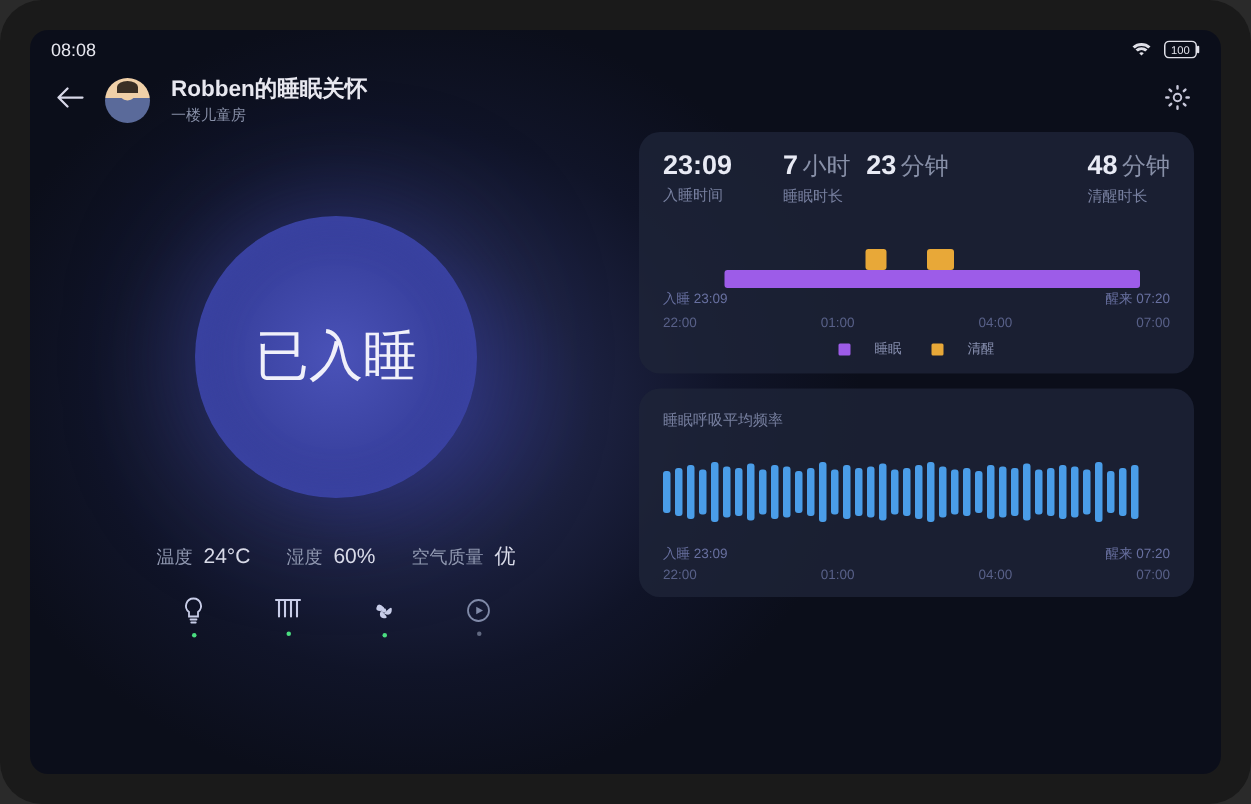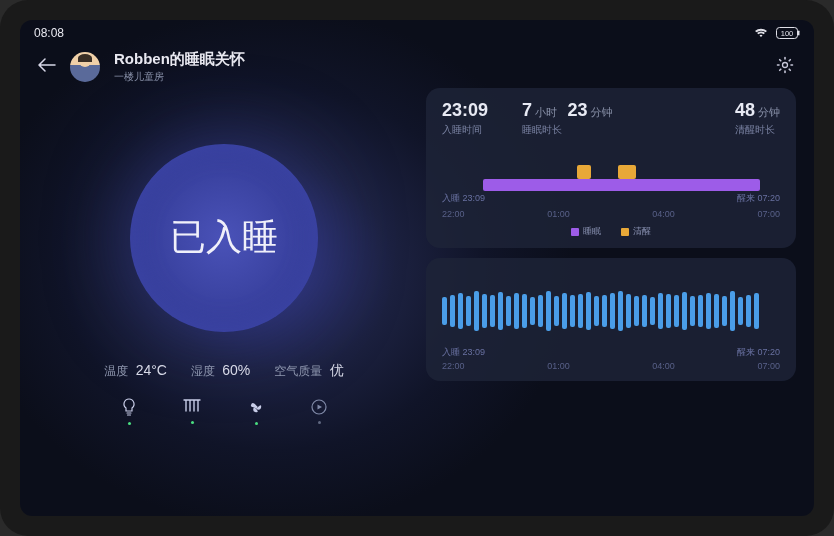--- a/index.html
+++ b/index.html
@@ -144,21 +144,21 @@
     padding: 12px 16px 10px;
   }
   .stats-row {
     display: flex;
     align-items: baseline;
     gap: 34px;
     margin-bottom: 2px;
   }
   .stat { display: flex; flex-direction: column; }
   .stat-val { font-size: 18px; font-weight: 600; color: #e8eaf4; }
-  .stat-unit { font-size: 11px; color: #8890a8; margin-left: 3px; }
+  .stat-unit { font-size: 16px; color: #8890a8; margin-left: 3px; }
   .stat-label { font-size: 10px; color: #7880a0; margin-top: 2px; }
   .sleep-chart { position: relative; height: 72px; margin-top: 10px; }
   .sleep-track {
     position: absolute;
     bottom: 28px;
     left: 0; right: 0;
     height: 12px;
     background: #9d5ce8;
     border-radius: 2px;
   }
@@ -188,21 +188,21 @@
     color: #586088;
   }
   .legend {
     display: flex;
     justify-content: center;
     gap: 20px;
     margin-top: 6px;
     font-size: 9px;
     color: #8890b0;
   }
-  .legend-item { display: flex; align-items: center; gap: 4px; }
+  .legend-item { display: flex; align-items: center; gap: 16px; }
   .legend-sw { width: 8px; height: 8px; border-radius: 1px; }
   .breath-chart {
     position: relative;
     height: 66px;
     margin-top: 8px;
     display: flex;
     align-items: center;
     gap: 3px;
   }
   .bbar {
@@ -355,20 +355,21 @@
                 <span>睡眠</span>
               </span>
             <span class="legend-item">
                 <span class="legend-sw" style="background:#e8a838"></span>
                 <span>清醒</span>
               </span>
           </div>
         </div>
 
         <div class="card">
+          <div class="stat-label">睡眠呼吸平均频率</div>
 
           <div class="breath-chart" id="breath-bars">
               <div class="bbar" style="height: 28px;"></div>
               <div class="bbar" style="height: 32px;"></div>
               <div class="bbar" style="height: 36px;"></div>
               <div class="bbar" style="height: 30px;"></div>
               <div class="bbar" style="height: 40px;"></div>
               <div class="bbar" style="height: 34px;"></div>
               <div class="bbar" style="height: 32px;"></div>
               <div class="bbar" style="height: 38px;"></div>

